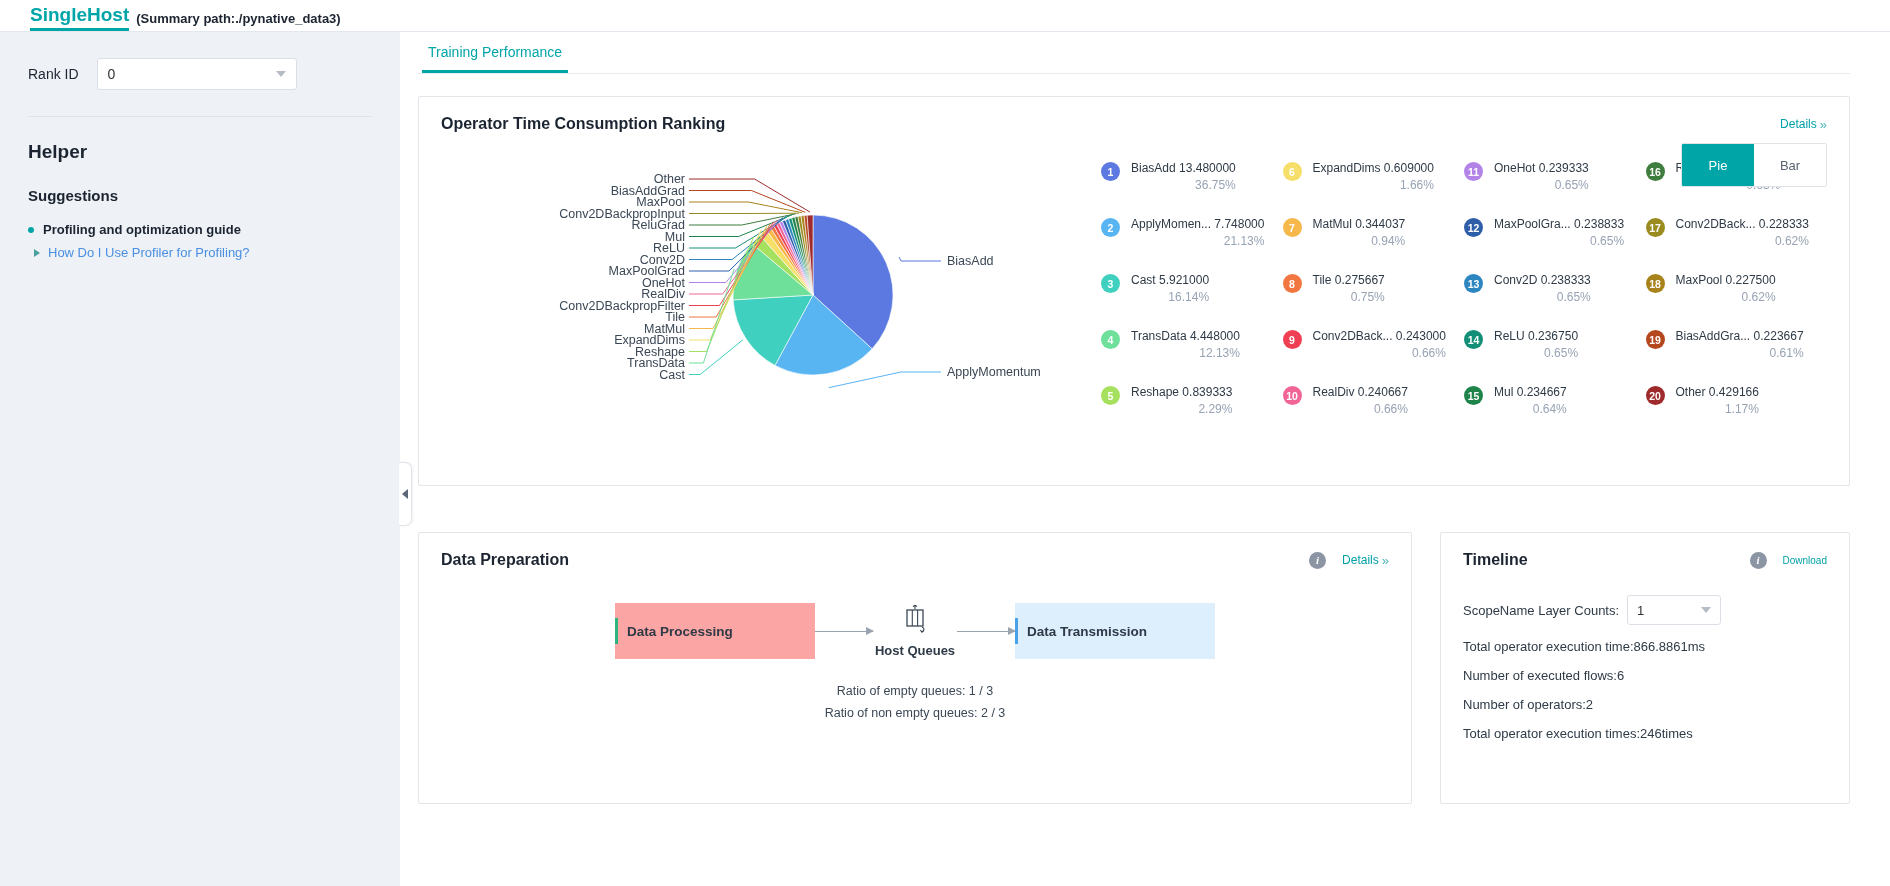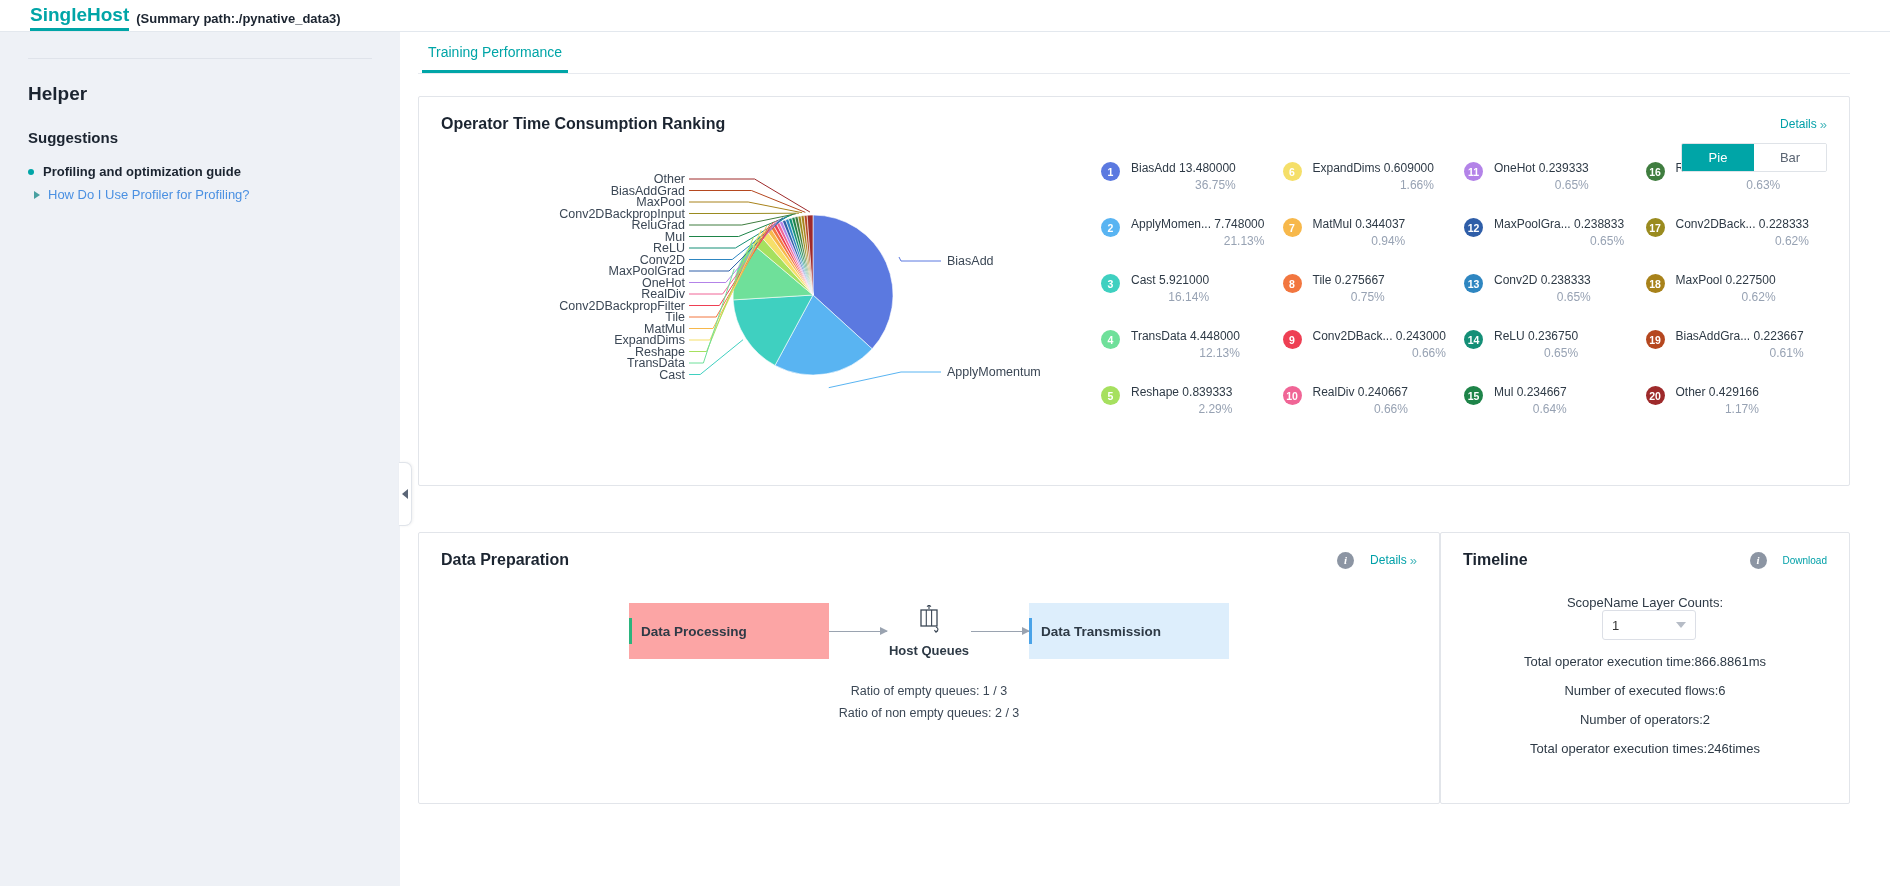--- a/index.html
+++ b/index.html
@@ -72,39 +72,39 @@
   .card {
     border:1px solid #e2e5ea; background:#fff; border-radius:2px;
     margin-top: 22px; position: relative;
   }
   .card-hd { display:flex; align-items:center; justify-content:space-between; padding: 18px 22px 0 22px;}
   .card-title { font-size: 16px; font-weight: bold; color:#1b2430; }
   .details-link { font-size: 12px; color:#00a0a8; display:flex; align-items:center; gap:3px;}
   .chev { font-size: 13px; color:#4ab8bd; }
 
   .toggle-wrap { position:absolute; right:22px; top:46px; display:flex; border:1px solid #dfe3e8; border-radius:2px; overflow:hidden;}
-  .toggle-btn { width:72px; height:27px; display:flex;align-items:center;justify-content:center; font-size:13px; color:#5a6472; background:#fff;}
+  .toggle-btn { width:72px; height:42px; display:flex;align-items:center;justify-content:center; font-size:13px; color:#5a6472; background:#fff;}
   .toggle-btn.active { background:#00a5a7; color:#fff; }
 
   .chart-area { display:flex; height: 330px; padding: 10px 22px 0 22px; }
   .pie-wrap { width: 660px; position:relative; flex:none; }
   .legend-wrap { flex:1; display:flex; padding-top: 18px; }
   .legend-col { flex:1; display:flex; flex-direction:column; gap: 24px; }
   .legend-item { display:flex; align-items:flex-start; gap: 11px; }
   .badge {
     width:19px;height:19px;border-radius:50%; flex:none;
     color:#fff; font-size:10.5px; font-weight:bold;
     display:flex;align-items:center;justify-content:center; margin-top:1px;
   }
   .legend-txt { line-height: 1.25; }
   .legend-name { font-size:12px; color:#2e3a46; white-space:nowrap; }
   .legend-pct { font-size:12px; color:#97a2b3; margin-top:2px;}
 
   
-  .bottom-row { display:flex; gap: 0; margin-top: 24px; }
+  .bottom-row { display:flex; gap: 28px; margin-top: 24px; }
   .card-dp { flex: 1; height: 272px; }
   .card-tl { width: 410px; flex:none; height: 272px; }
   .hd-right { display:flex; align-items:center; gap:16px;}
   .info-icon {
     width:17px;height:17px;border-radius:50%;background:#8c95a3;color:#fff;
     font-size:11px; font-style:italic; font-weight:bold;
     display:flex;align-items:center;justify-content:center; font-family:"Liberation Serif", serif;
   }
   .flow { display:flex; align-items:center; justify-content:center; margin-top: 34px; }
   .flow-box { width: 200px; height: 56px; display:flex; align-items:center; padding-left: 12px;
@@ -114,36 +114,43 @@
   .flow-green::before { background:#2bb47d; }
   .flow-blue { background:#ddeefc; }
   .flow-blue::before { background:#4aa3e8; }
   .arrow { width: 58px; height:1px; background:#9aa3b0; position:relative; }
   .arrow::after { content:""; position:absolute; right:-1px; top:-4px; width:0;height:0;
     border-top:4.5px solid transparent;border-bottom:4.5px solid transparent;border-left:8px solid #9aa3b0; }
   .queue-col { width: 84px; display:flex; flex-direction:column; align-items:center; }
   .queue-label { font-size: 13px; font-weight:bold; color:#2e3a46; margin-top:10px; white-space:nowrap;}
   .ratios { text-align:center; margin-top: 22px; font-size: 12.5px; color:#3b4755; line-height:1.75;}
   .tl-rows { padding: 26px 22px 0 22px; }
-  .tl-row { display:flex; align-items:center; font-size:13px; color:#2e3a46; margin-bottom: 14px; flex-direction: column; }
+  .tl-row { display:flex; align-items:center; font-size:13px; color:#2e3a46; margin-bottom: 14px; }
   .tl-sel { width:94px;height:30px;background:#fff;border:1px solid #dcdfe6;border-radius:3px;
             display:flex;align-items:center;justify-content:space-between;padding:0 9px;font-size:13px;color:#333;margin-left:8px;}
   .dl-link { font-size:10px; color:#00a0a8; }
 </style>
 </head>
 <body>
 
 <div class="topbar">
   <span class="app-title">SingleHost</span>
   <span class="app-subtitle">(Summary path:./pynative_data3)</span>
 </div>
 
 <div class="body-wrap">
 
   <div class="sidebar">
+    <div class="rank-row">
+      <span class="rank-label">Rank ID</span>
+      <div class="select-box">
+        <span>0</span>
+        <span class="caret"></span>
+      </div>
+    </div>
     <div class="divider"></div>
     <div class="helper-title">Helper</div>
     <div class="sug-title">Suggestions</div>
     <div class="sug-item">
       <span class="bullet"></span>
       <span>Profiling and optimization guide</span>
     </div>
     <div class="sug-sub">
       <span class="tri"></span>
       <span>How Do I Use Profiler for Profiling?</span>

